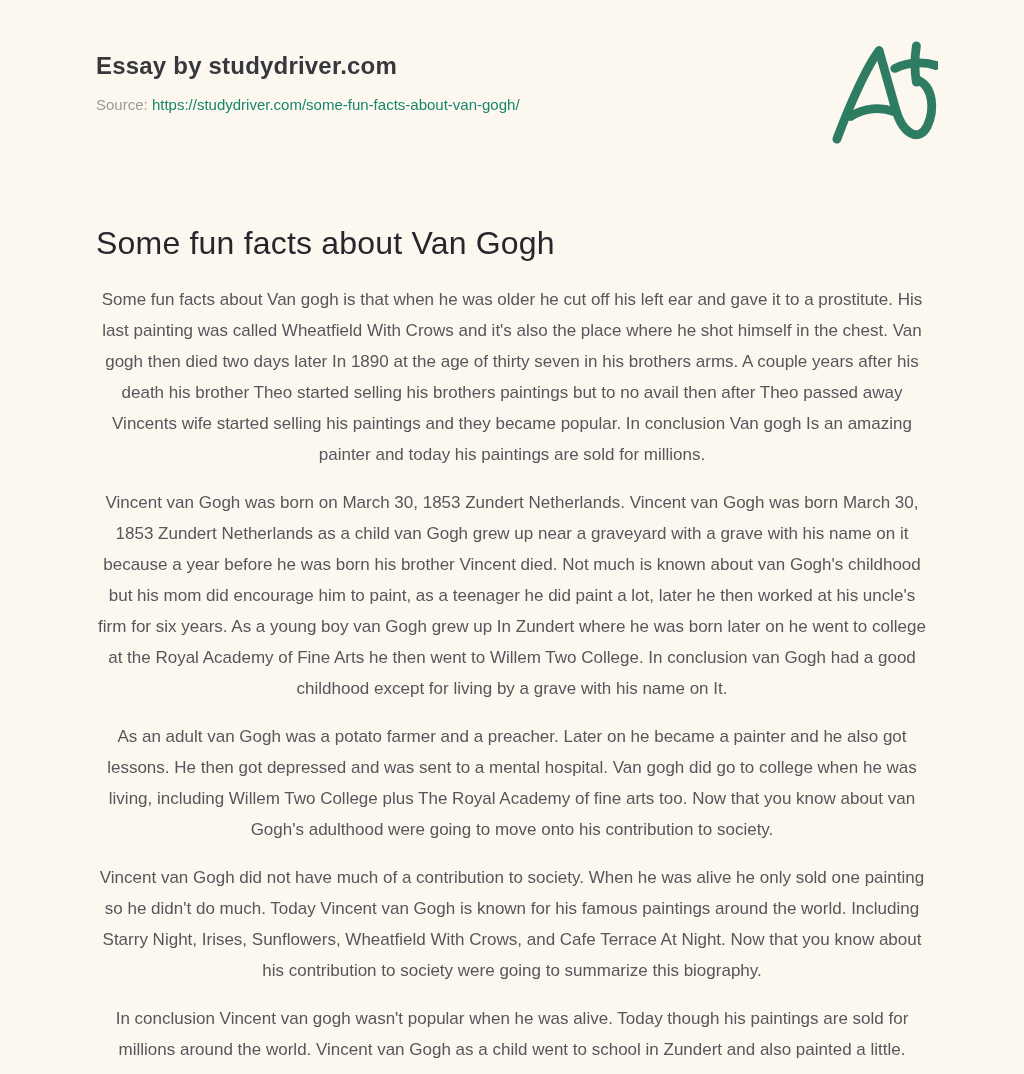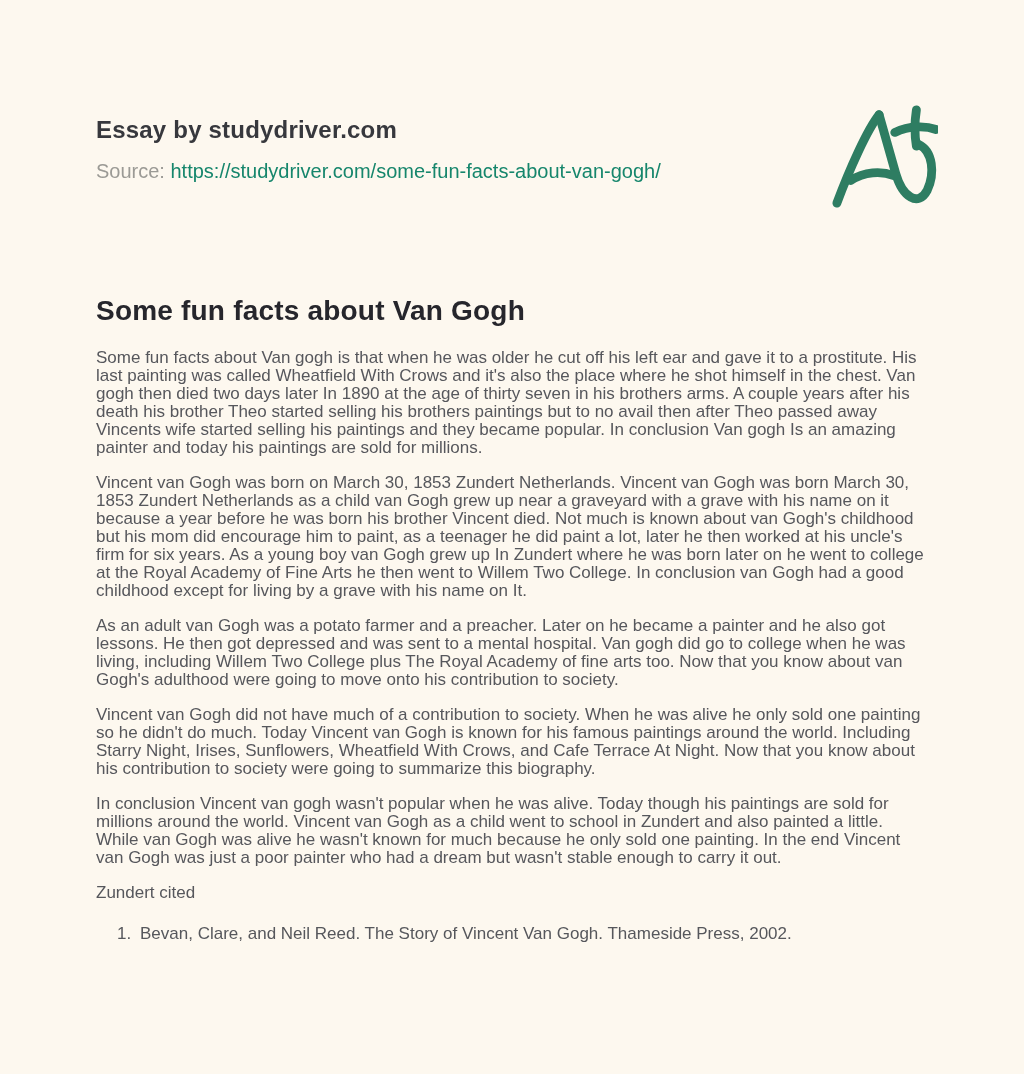--- a/index.html
+++ b/index.html
@@ -7,62 +7,63 @@
     padding: 0;
     background: #fdf8ef;
     font-family: "Liberation Sans", sans-serif;
   }
   .page {
     position: relative;
     width: 1024px;
     height: 1074px;
     background: #fdf8ef;
     box-sizing: border-box;
-    padding: 116px 96px 0 96px;
+    padding: 52px 96px 0 96px;
     overflow: hidden;
   }
   .doc-header {
     position: relative;
   }
   .doc-header h1 {
     margin: 0;
     font-size: 24px;
     font-weight: bold;
     color: #37383d;
     letter-spacing: 0.2px;
   }
   .source-line {
     margin-top: 16px;
-    font-size: 20px;
+    font-size: 15px;
     color: #9b9a95;
   }
   .source-line a {
     color: #16866c;
     text-decoration: none;
   }
   .logo {
     position: absolute;
     top: -14px;
     right: -10px;
     width: 108px;
     height: 108px;
   }
   .essay-title {
     margin: 112px 0 22px 0;
-    font-size: 28px;
-    font-weight: bold;
+    font-size: 32px;
+    font-weight: normal;
     color: #26262c;
     letter-spacing: 0.2px;
   }
   .essay-body p {
     margin: 0 0 17px 0;
     font-size: 17px;
-    line-height: 18px;
+    line-height: 31px;
     color: #56575c;
     max-width: 832px;
+    text-align: center;
   }
   .sources-heading {
     margin: 0 0 0 0 !important;
   }
   .citation-list {
     margin: 19px 0 0 0;
     padding-left: 40px;
     font-size: 17px;
     line-height: 25px;
     color: #56575c;

